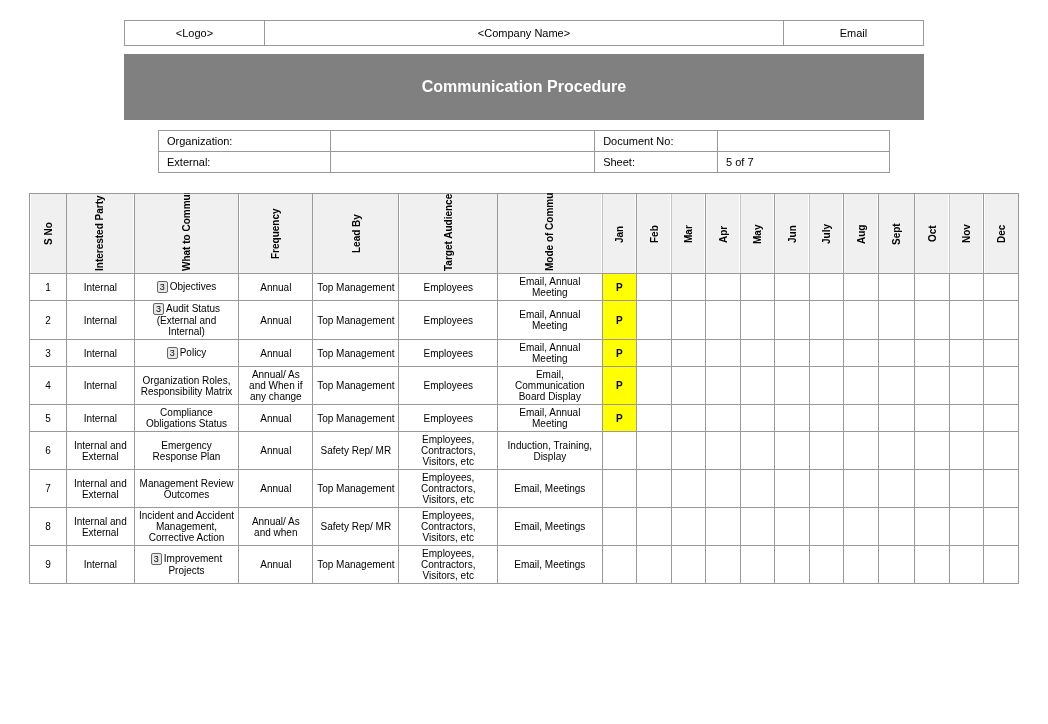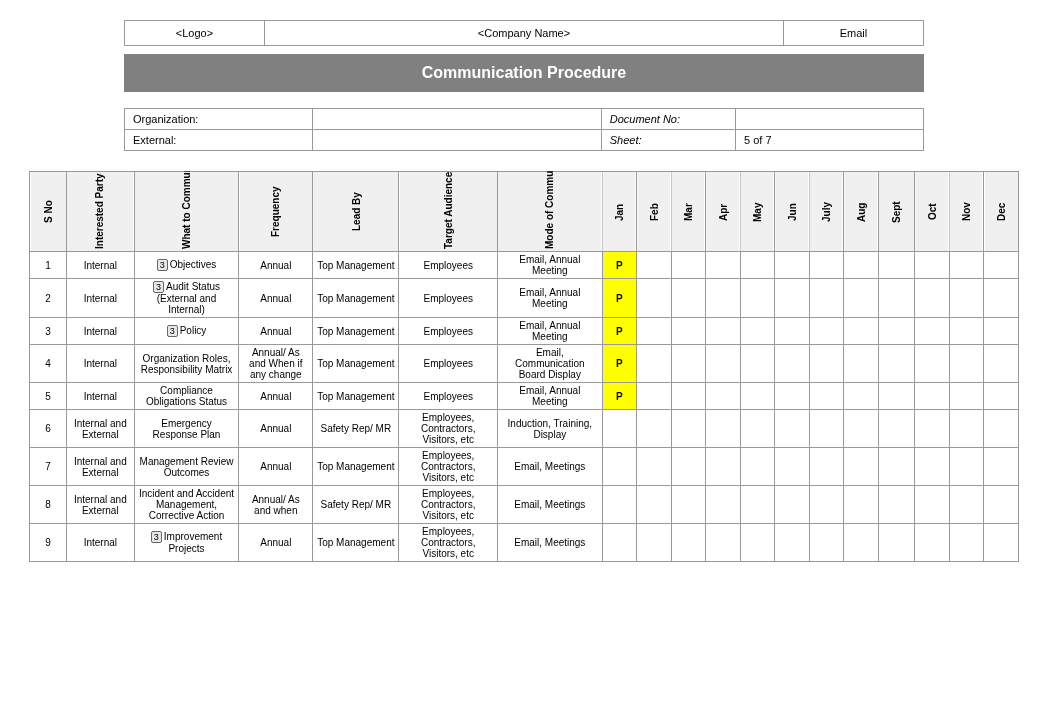--- a/index.html
+++ b/index.html
@@ -27,38 +27,38 @@
 
     
     .title-bar {
       width: 800px;
       margin: 8px auto 0;
       background: #808080;
       color: #fff;
       text-align: center;
       font-size: 16px;
       font-weight: bold;
-      padding: 10px;
+      padding: 24px;
     }
 
     
     .info-table {
-      width: 800px;
-      margin: 16px auto;
+      width: 732px;
+      margin: 10px auto;
       border-collapse: collapse;
       border: 1px solid #999;
     }
     .info-table td {
       border: 1px solid #999;
       padding: 4px 8px;
       font-size: 11px;
     }
     .info-label { width: 140px; }
     .info-value { width: 215px; }
-    .info-label2 { width: 100px; font-style: italic; }
+    .info-label2 { width: 100px; }
     .info-value2 { width: 140px; }
 
     
     .main-wrapper {
       width: 990px;
       margin: 20px auto 0;
       overflow-x: auto;
     }
     .data-table {
       border-collapse: collapse;

